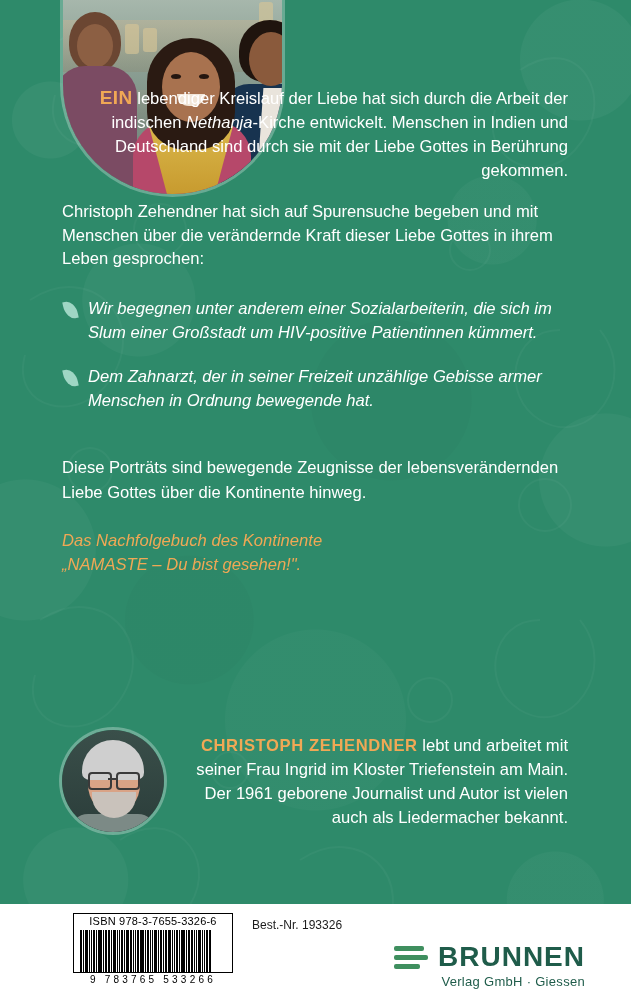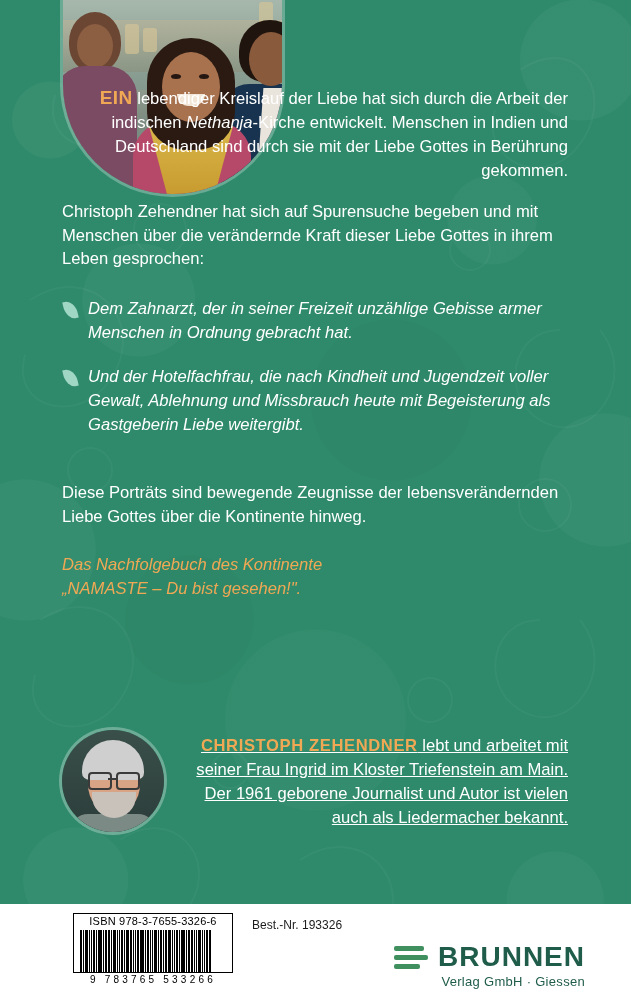--- a/index.html
+++ b/index.html
@@ -247,21 +247,20 @@
     position: absolute; left: 8px; top: 84px; width: 86px; height: 30px;
     border-radius: 18px 18px 0 0; background: #7c8a86;
   }
   .author-text {
     flex: 1 1 auto;
     color: #ffffff;
     font-size: 16.6px;
     line-height: 1.45;
     text-align: right;
     padding-top: 4px;
-    text-decoration: underline;
   }
   .author-name {
     color: #f0a855;
     font-weight: bold;
     letter-spacing: .6px;
   }
 
   
   .footer {
     position: absolute;
@@ -410,25 +409,25 @@
 
     <p class="intro">
       <span class="lead">EIN</span><span> lebendiger Kreislauf der Liebe hat sich durch die Arbeit der indischen </span><em class="ital">Nethanja</em><span>-Kirche entwickelt. Menschen in Indien und Deutschland sind durch sie mit der Liebe Gottes in Berührung gekommen.</span>
     </p>
 
     <p class="para-block">Christoph Zehendner hat sich auf Spurensuche begeben und mit Menschen über die verändernde Kraft dieser Liebe Gottes in ihrem Leben gesprochen:</p>
 
     <div class="bullets">
       <div class="bullet">
         <span class="leaf"></span>
-        <span>Dem Zahnarzt, der in seiner Freizeit unzählige Gebisse armer Menschen in Ordnung gebracht hat.</span>
+        <span>Wir begegnen unter anderem einer Sozialarbeiterin, die sich im Slum einer Großstadt um HIV-positive Patientinnen kümmert.</span>
       </div>
       <div class="bullet">
         <span class="leaf"></span>
-        <span>Und der Hotelfachfrau, die nach Kindheit und Jugendzeit voller Gewalt, Ablehnung und Missbrauch heute mit Begeisterung als Gastgeberin Liebe weitergibt.</span>
+        <span>Dem Zahnarzt, der in seiner Freizeit unzählige Gebisse armer Menschen in Ordnung bewegende hat.</span>
       </div>
     </div>
 
     <p class="closing">Diese Porträts sind bewegende Zeugnisse der lebensverändernden Liebe Gottes über die Kontinente hinweg.</p>
 
     <p class="subtitle">
       <span>Das Nachfolgebuch des Kontinente</span><br>
       <span>„NAMASTE – Du bist gesehen!".</span>
     </p>
   </div>

